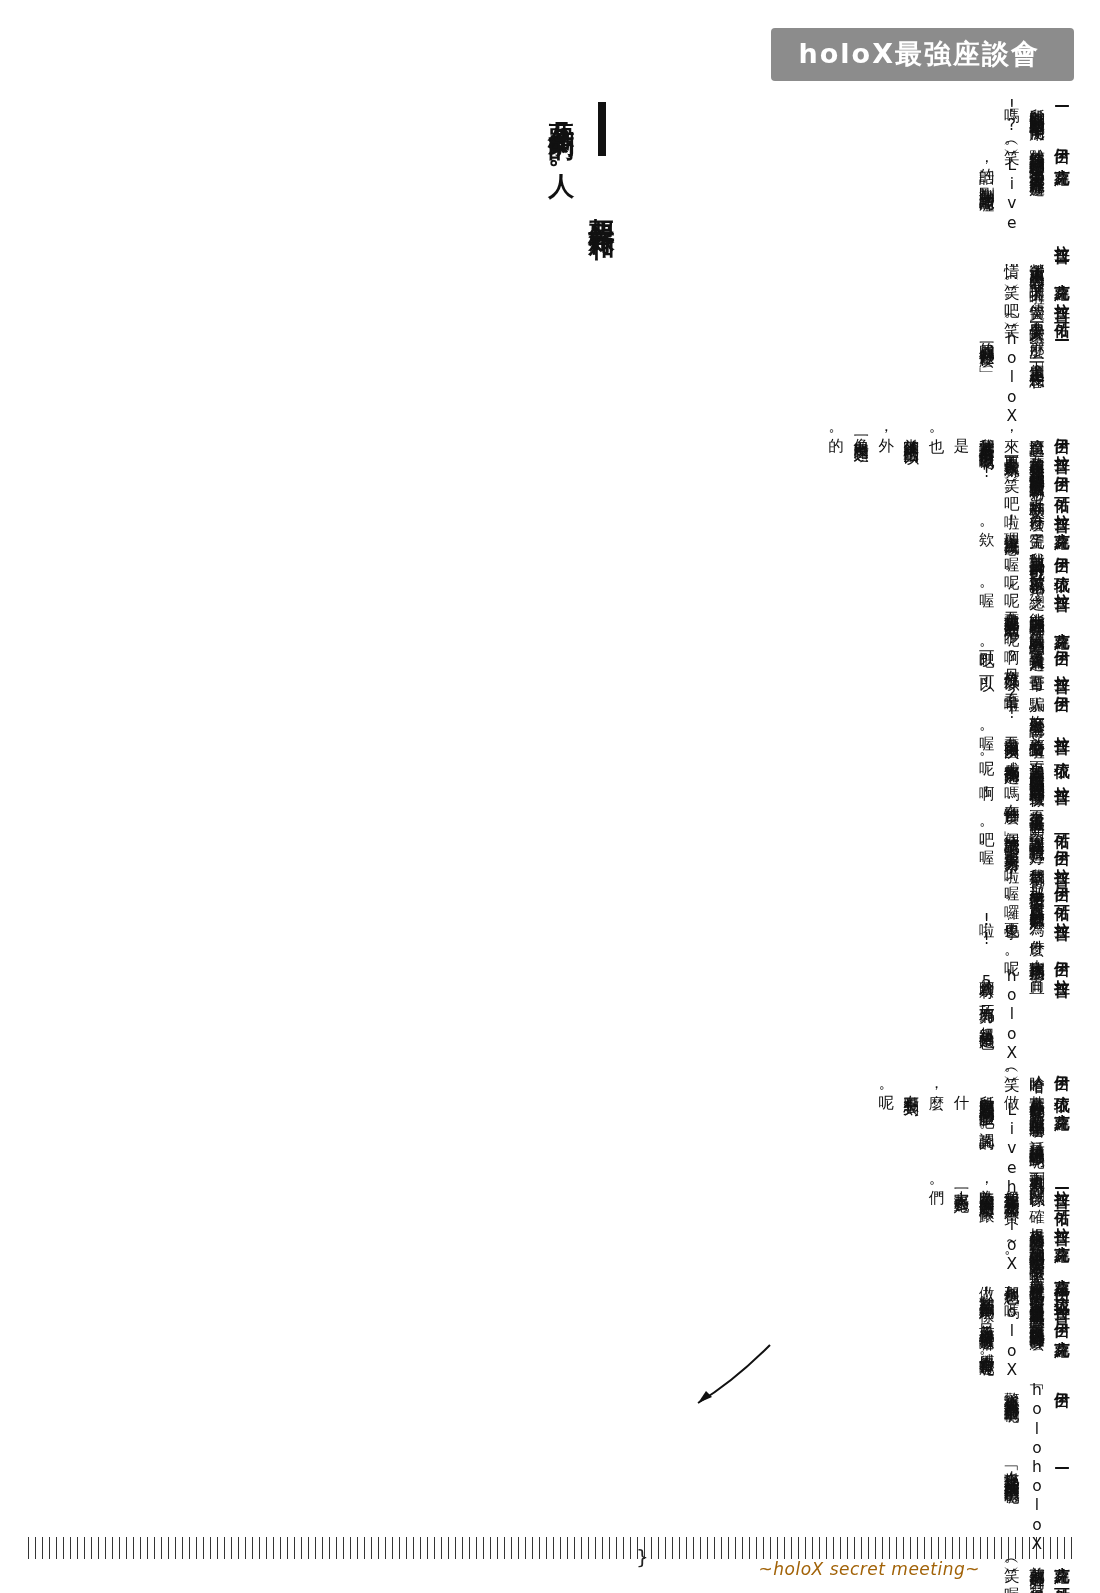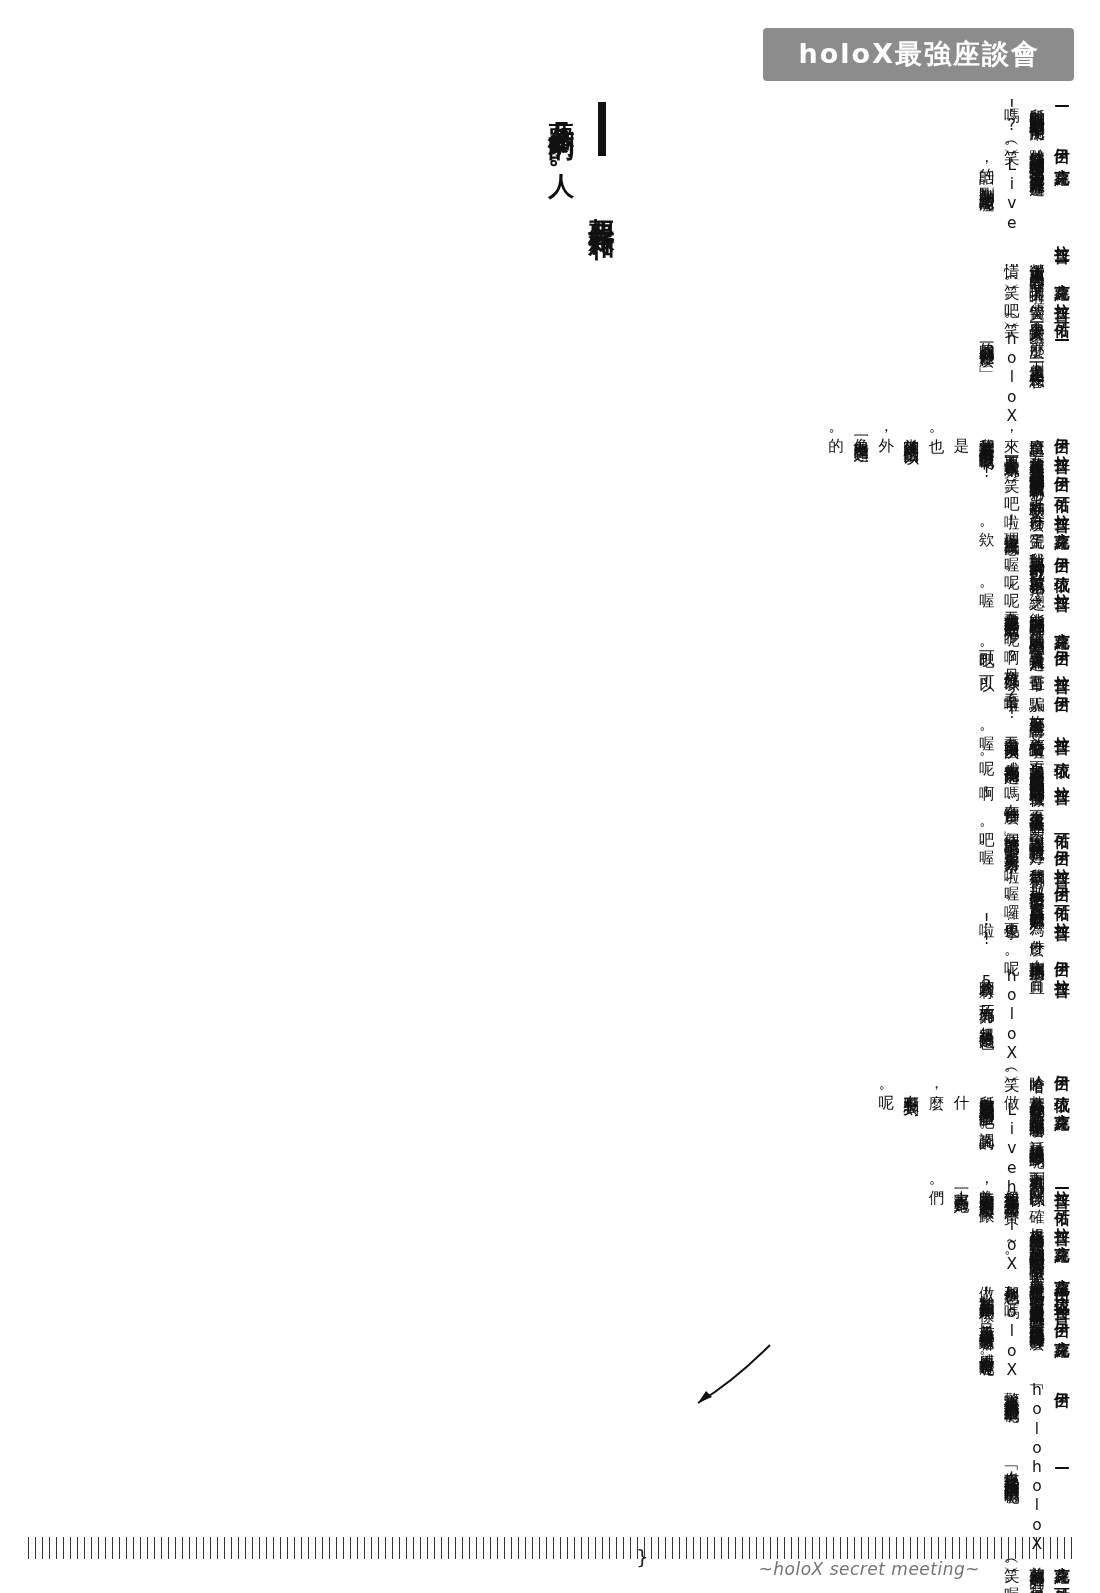--- a/index.html
+++ b/index.html
@@ -19,21 +19,21 @@
   
   .header-banner {
     position: absolute;
     top: 28px;
     right: 26px;
     background: #8c8c8c;
     color: #ffffff;
     font-size: 27px;
     font-weight: bold;
     letter-spacing: 2px;
-    padding: 12px 34px 14px 36px;
+    padding: 12px 34px 14px 28px;
     border-radius: 4px 4px 4px 4px;
     line-height: 1;
     white-space: nowrap;
   }
 
   
   .page {
     position: absolute;
     top: 96px;
     left: 30px;
@@ -115,21 +115,21 @@
       repeating-linear-gradient(to right, #111 0px, #111 1.5px, transparent 1.5px, transparent 7px);
     opacity: .85;
   }
   .footer-note {
     position: absolute;
     right: 120px;
     bottom: 14px;
     font-size: 17px;
     font-style: italic;
     letter-spacing: .5px;
-    color: #737373;
+    color: #a16207;
   }
   .footer-page {
     position: absolute;
     left: 636px;
     bottom: 24px;
     font-size: 20px;
     color: #222;
   }
 
   

